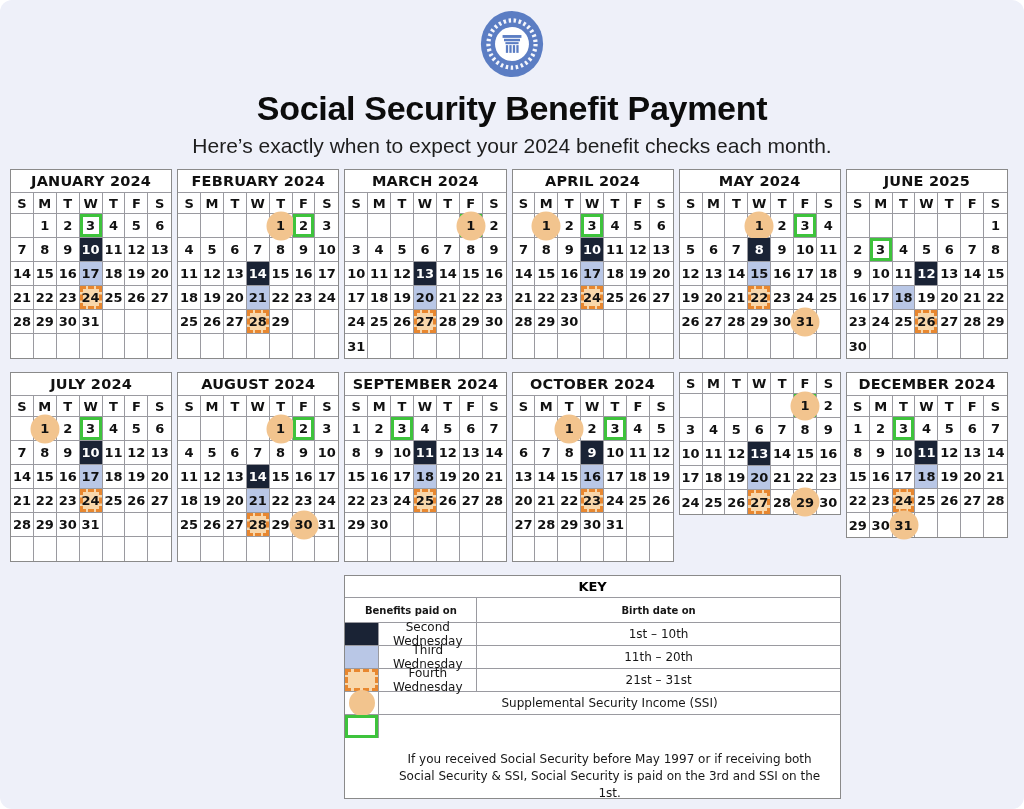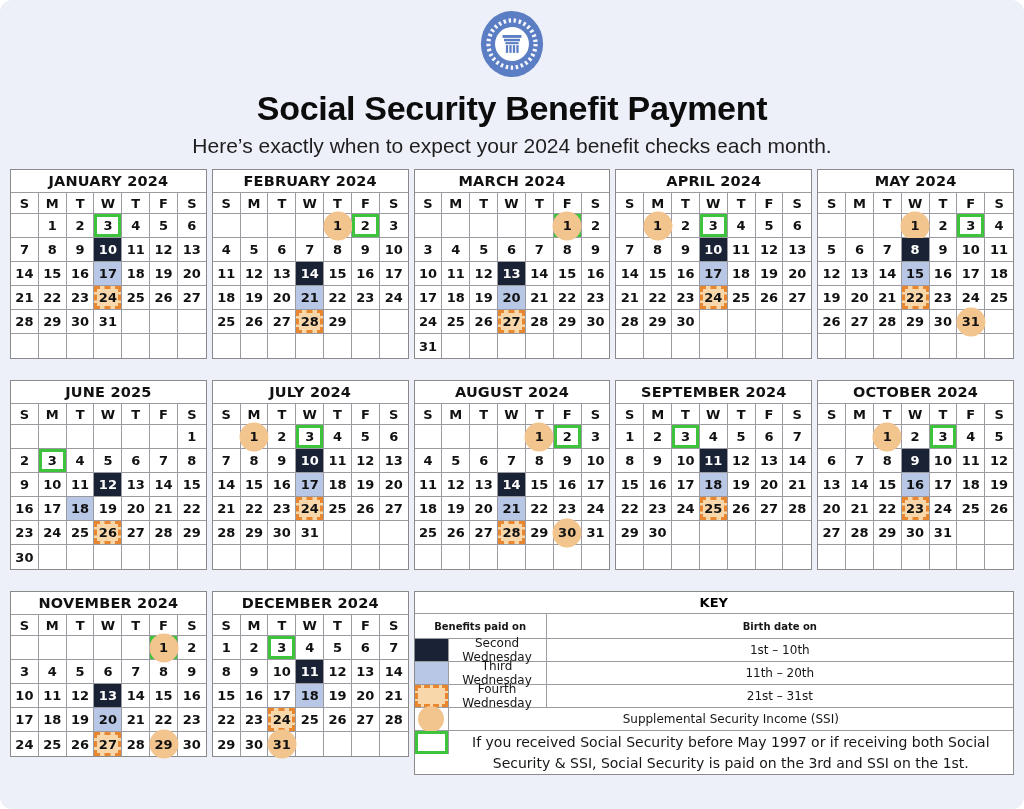--- a/index.html
+++ b/index.html
@@ -7,21 +7,21 @@
     --ssi-circle:#f2c48e; --green:#3ec33c; --logo-blue:#5b7dc3; --grid-line:#9a9aa0; --frame:#8a8a8a;
   }
   *{box-sizing:border-box;margin:0;padding:0;}
   body{width:1024px;height:809px;overflow:hidden;font-family:"DejaVu Sans","Liberation Sans",sans-serif;}
   .page{width:1024px;height:809px;background:#eef0f9;border-radius:12px;}
   header{text-align:center;padding-top:8px;}
   .logo{display:inline-block;width:66px;height:72px;}
   h1{font-family:"Liberation Sans","DejaVu Sans",sans-serif;font-weight:700;font-size:34px;
      line-height:1.3;color:#0c0c0c;letter-spacing:-.3px;margin-top:2px;}
   .subtitle{font-family:"Liberation Sans","DejaVu Sans",sans-serif;font-size:21px;color:#1e1e1e;margin-top:4px;}
-  .grid{display:grid;grid-template-columns:repeat(5,1fr);gap:21px 5px;padding:11px 10px 0 10px;align-items:start;}
+  .grid{display:grid;grid-template-columns:repeat(6,1fr);gap:13px 5px;padding:11px 16px 0 10px;align-items:start;}
   
   .cal{background:#fff;border:1px solid var(--frame);}
   .cal-title{height:23px;display:flex;align-items:center;justify-content:center;
      font-weight:bold;font-size:14.5px;color:#111;border-bottom:1px solid var(--grid-line);letter-spacing:.2px;}
   .cal-cells{display:grid;grid-template-columns:repeat(7,1fr);}
   .cal-cells>div{border-right:1px solid var(--grid-line);border-bottom:1px solid var(--grid-line);}
   .cal-cells>div:nth-child(7n){border-right:none;}
   .cal-cells>div:nth-last-child(-n+7){border-bottom:none;}
   .dow{height:21px;display:flex;align-items:center;justify-content:center;font-weight:bold;font-size:13px;color:#111;}
   .cell{height:24px;position:relative;}
@@ -41,21 +41,21 @@
      font-weight:bold;font-size:13px;border-bottom:1px solid var(--grid-line);}
   .key-grid{display:grid;grid-template-columns:34px 98px 1fr;}
   .kc{border-right:1px solid var(--grid-line);border-bottom:1px solid var(--grid-line);
      display:flex;align-items:center;justify-content:center;font-size:12px;color:#161616;text-align:center;}
   .kc.norb{border-right:none;}
   .kc.nobb{border-bottom:none;}
   .kh{font-weight:bold;font-size:10px;height:25px;}
   .span2{grid-column:1/3;}
   .kspan{grid-column:2/4;border-right:none;}
   .klabel,.kbirth,.ksw{height:23px;}
-  .knote{height:43px;font-size:14px;line-height:1.45;padding:2px 14px;}
+  .knote{height:43px;font-size:12px;line-height:1.45;padding:2px 14px;margin-top:40px;}
   .ksw{position:relative;}
   .sw-navy{background:var(--navy);}
   .sw-lb{background:var(--light-blue);}
   .sw-od{background:var(--orange-fill);}
   .sw-od::before{content:"";position:absolute;inset:0;border:3px dashed var(--orange-border);}
   .sw-circle::before{content:"";position:absolute;width:26px;height:26px;border-radius:50%;
      background:var(--ssi-circle);left:50%;top:50%;transform:translate(-50%,-50%);}
   .sw-green::before{content:"";position:absolute;inset:0;border:3px solid var(--green);}
 </style>
 </head>
@@ -1839,21 +1839,20 @@
           <div class="cell"></div>
           <div class="cell"></div>
           <div class="cell"></div>
           <div class="cell"></div>
           <div class="cell"></div>
           <div class="cell"></div>
           <div class="cell"></div>
         </div>
       </div>
       <div class="cal">
-        <div class="cal-title">NOVEMBER 2024</div>
         <div class="cal-cells">
           <div class="dow">S</div>
           <div class="dow">M</div>
           <div class="dow">T</div>
           <div class="dow">W</div>
           <div class="dow">T</div>
           <div class="dow">F</div>
           <div class="dow">S</div>
           <div class="cell"></div>
           <div class="cell"></div>

